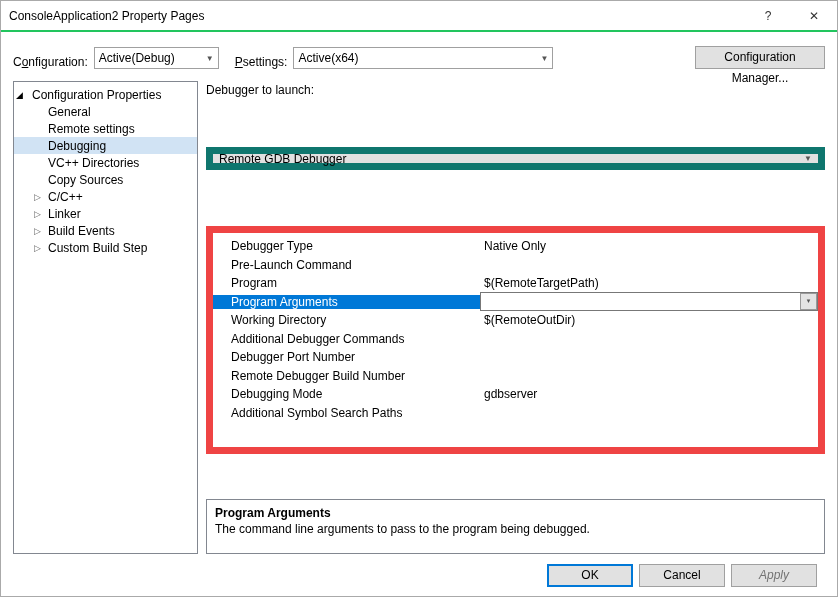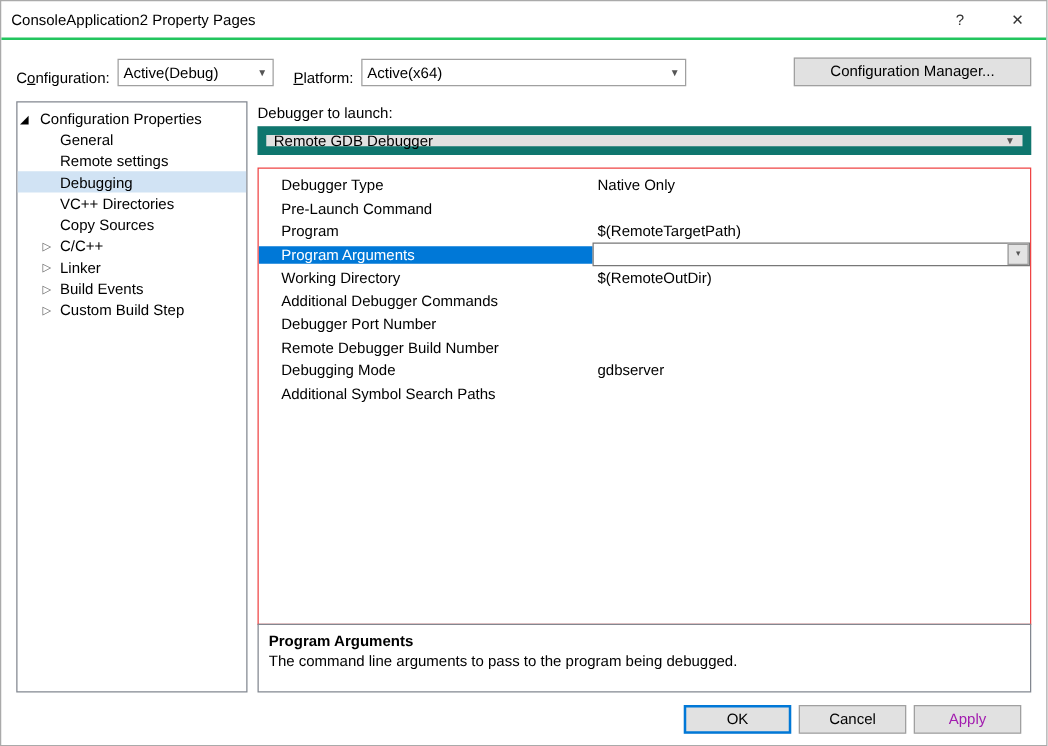--- a/index.html
+++ b/index.html
@@ -9,69 +9,69 @@
 .titlebar-text { flex: 1; color: #000; }
 .titlebar-btn { width: 46px; height: 30px; display: flex; align-items: center; justify-content: center; color: #333; cursor: pointer; }
 
 .config-row { padding: 14px 12px 8px 12px; display: flex; align-items: flex-end; gap: 6px; }
 .config-row label { color: #000; }
 .underline { text-decoration: underline; }
 .combo { border: 1px solid #a0a0a0; background: #fff; height: 22px; display: flex; align-items: center; padding: 0 4px; position: relative; }
 .combo .arrow { margin-left: auto; font-size: 8px; color: #555; }
 .combo-config { width: 125px; }
 .combo-platform { width: 260px; }
-.btn-cfgmgr { border: 1px solid #a0a0a0; background: #e1e1e1; height: 23px; padding: 0 10px; color: #000; cursor: pointer; margin-left: auto; width: 190px; text-align: center; line-height: 21px; }
+.btn-cfgmgr { border: 1px solid #a0a0a0; background: #e1e1e1; height: 23px; padding: 0 10px; color: #000; cursor: pointer; margin-left: auto; width: 130px; text-align: center; line-height: 21px; }
 
 .main { display: flex; padding: 4px 12px 0 12px; height: 477px; }
 .tree { width: 185px; border: 1px solid #828790; background: #fff; overflow: auto; padding: 4px 0; }
 .tree-item { padding: 1px 0 1px 4px; white-space: nowrap; cursor: pointer; display: flex; align-items: center; height: 17px; }
 .tree-item.lvl0 { padding-left: 2px; }
 .tree-item.lvl1 { padding-left: 34px; }
 .tree-item.lvl1.expandable { padding-left: 20px; }
 .tree-item.selected { background: #d1e3f4; }
 .tree-arrow { width: 12px; display: inline-block; font-size: 9px; color: #666; }
 .tree-arrow.open { color: #000; }
 
-.right { flex: 1; padding-left: 8px; display: flex; flex-direction: column; }
+.right { flex: 1; padding-left: 8px; display: flex; flex-direction: column; gap: 46px; }
 .launch-label { padding: 2px 0 4px 0; }
 .launch-combo { border: 7px solid #0f766e; background: #e1e1e1; height: 23px; display: flex; align-items: center; padding: 0 6px; margin-bottom: 10px; }
 .launch-combo .arrow { margin-left: auto; font-size: 8px; color: #555; }
 
-.prop-grid { flex: 1; border: 1px solid #ef4444; overflow: hidden; }
+.prop-grid { flex: 1; border: 7px solid #ef4444; overflow: hidden; }
 .prop-row { display: flex; height: 18.5px; align-items: center; }
 .prop-row.selected .prop-name { background: #0078d7; color: #fff; }
 .prop-name { width: 267px; padding-left: 18px; }
 .prop-val { flex: 1; padding-left: 4px; position: relative; }
 .prop-row.selected .prop-val { border: 1px solid #777; height: 19px; margin-top: -1px; }
 .prop-dd { position: absolute; right: 0; top: 0; width: 17px; height: 17px; border: 1px solid #999; background: #e3e3e3; display: flex; align-items: center; justify-content: center; font-size: 7px; color: #555; }
 
 .desc { border: 1px solid #828790; border-top: 1px solid #828790; margin-top: -1px; padding: 6px 8px; height: 55px; }
 .desc-title { font-weight: bold; margin-bottom: 2px; }
 
 .footer { display: flex; justify-content: flex-end; gap: 6px; padding: 10px 20px; margin-left: 44px; }
 .btn { width: 86px; height: 23px; border: 1px solid #a0a0a0; background: #e1e1e1; cursor: pointer; text-align: center; line-height: 21px; }
 .btn.default { border: 2px solid #0078d7; line-height: 19px; }
-.btn.disabled { color: #a21caf; cursor: default; }
+.btn.disabled { color: #737373; cursor: default; font-style: italic; }
 </style>
 </head>
 <body>
 
 <div class="titlebar">
   <span class="titlebar-text">ConsoleApplication2 Property Pages</span>
   <div class="titlebar-btn">?</div>
   <div class="titlebar-btn close">✕</div>
 </div>
 
 <div class="config-row">
   <label><span>C</span><span class="underline">o</span><span>nfiguration:</span></label>
   <div class="combo combo-config">
     <span>Active(Debug)</span>
     <span class="arrow">▼</span>
   </div>
-  <label style="margin-left:10px;"><span class="underline">P</span><span>latform:</span></label>
+  <label style="margin-left:10px;"><span class="underline">P</span><span>settings:</span></label>
   <div class="combo combo-platform">
     <span>Active(x64)</span>
     <span class="arrow">▼</span>
   </div>
   <div class="btn-cfgmgr">Configuration Manager...</div>
 </div>
 
 <div class="main">
   <div class="tree">
     <div class="tree-item lvl0">

